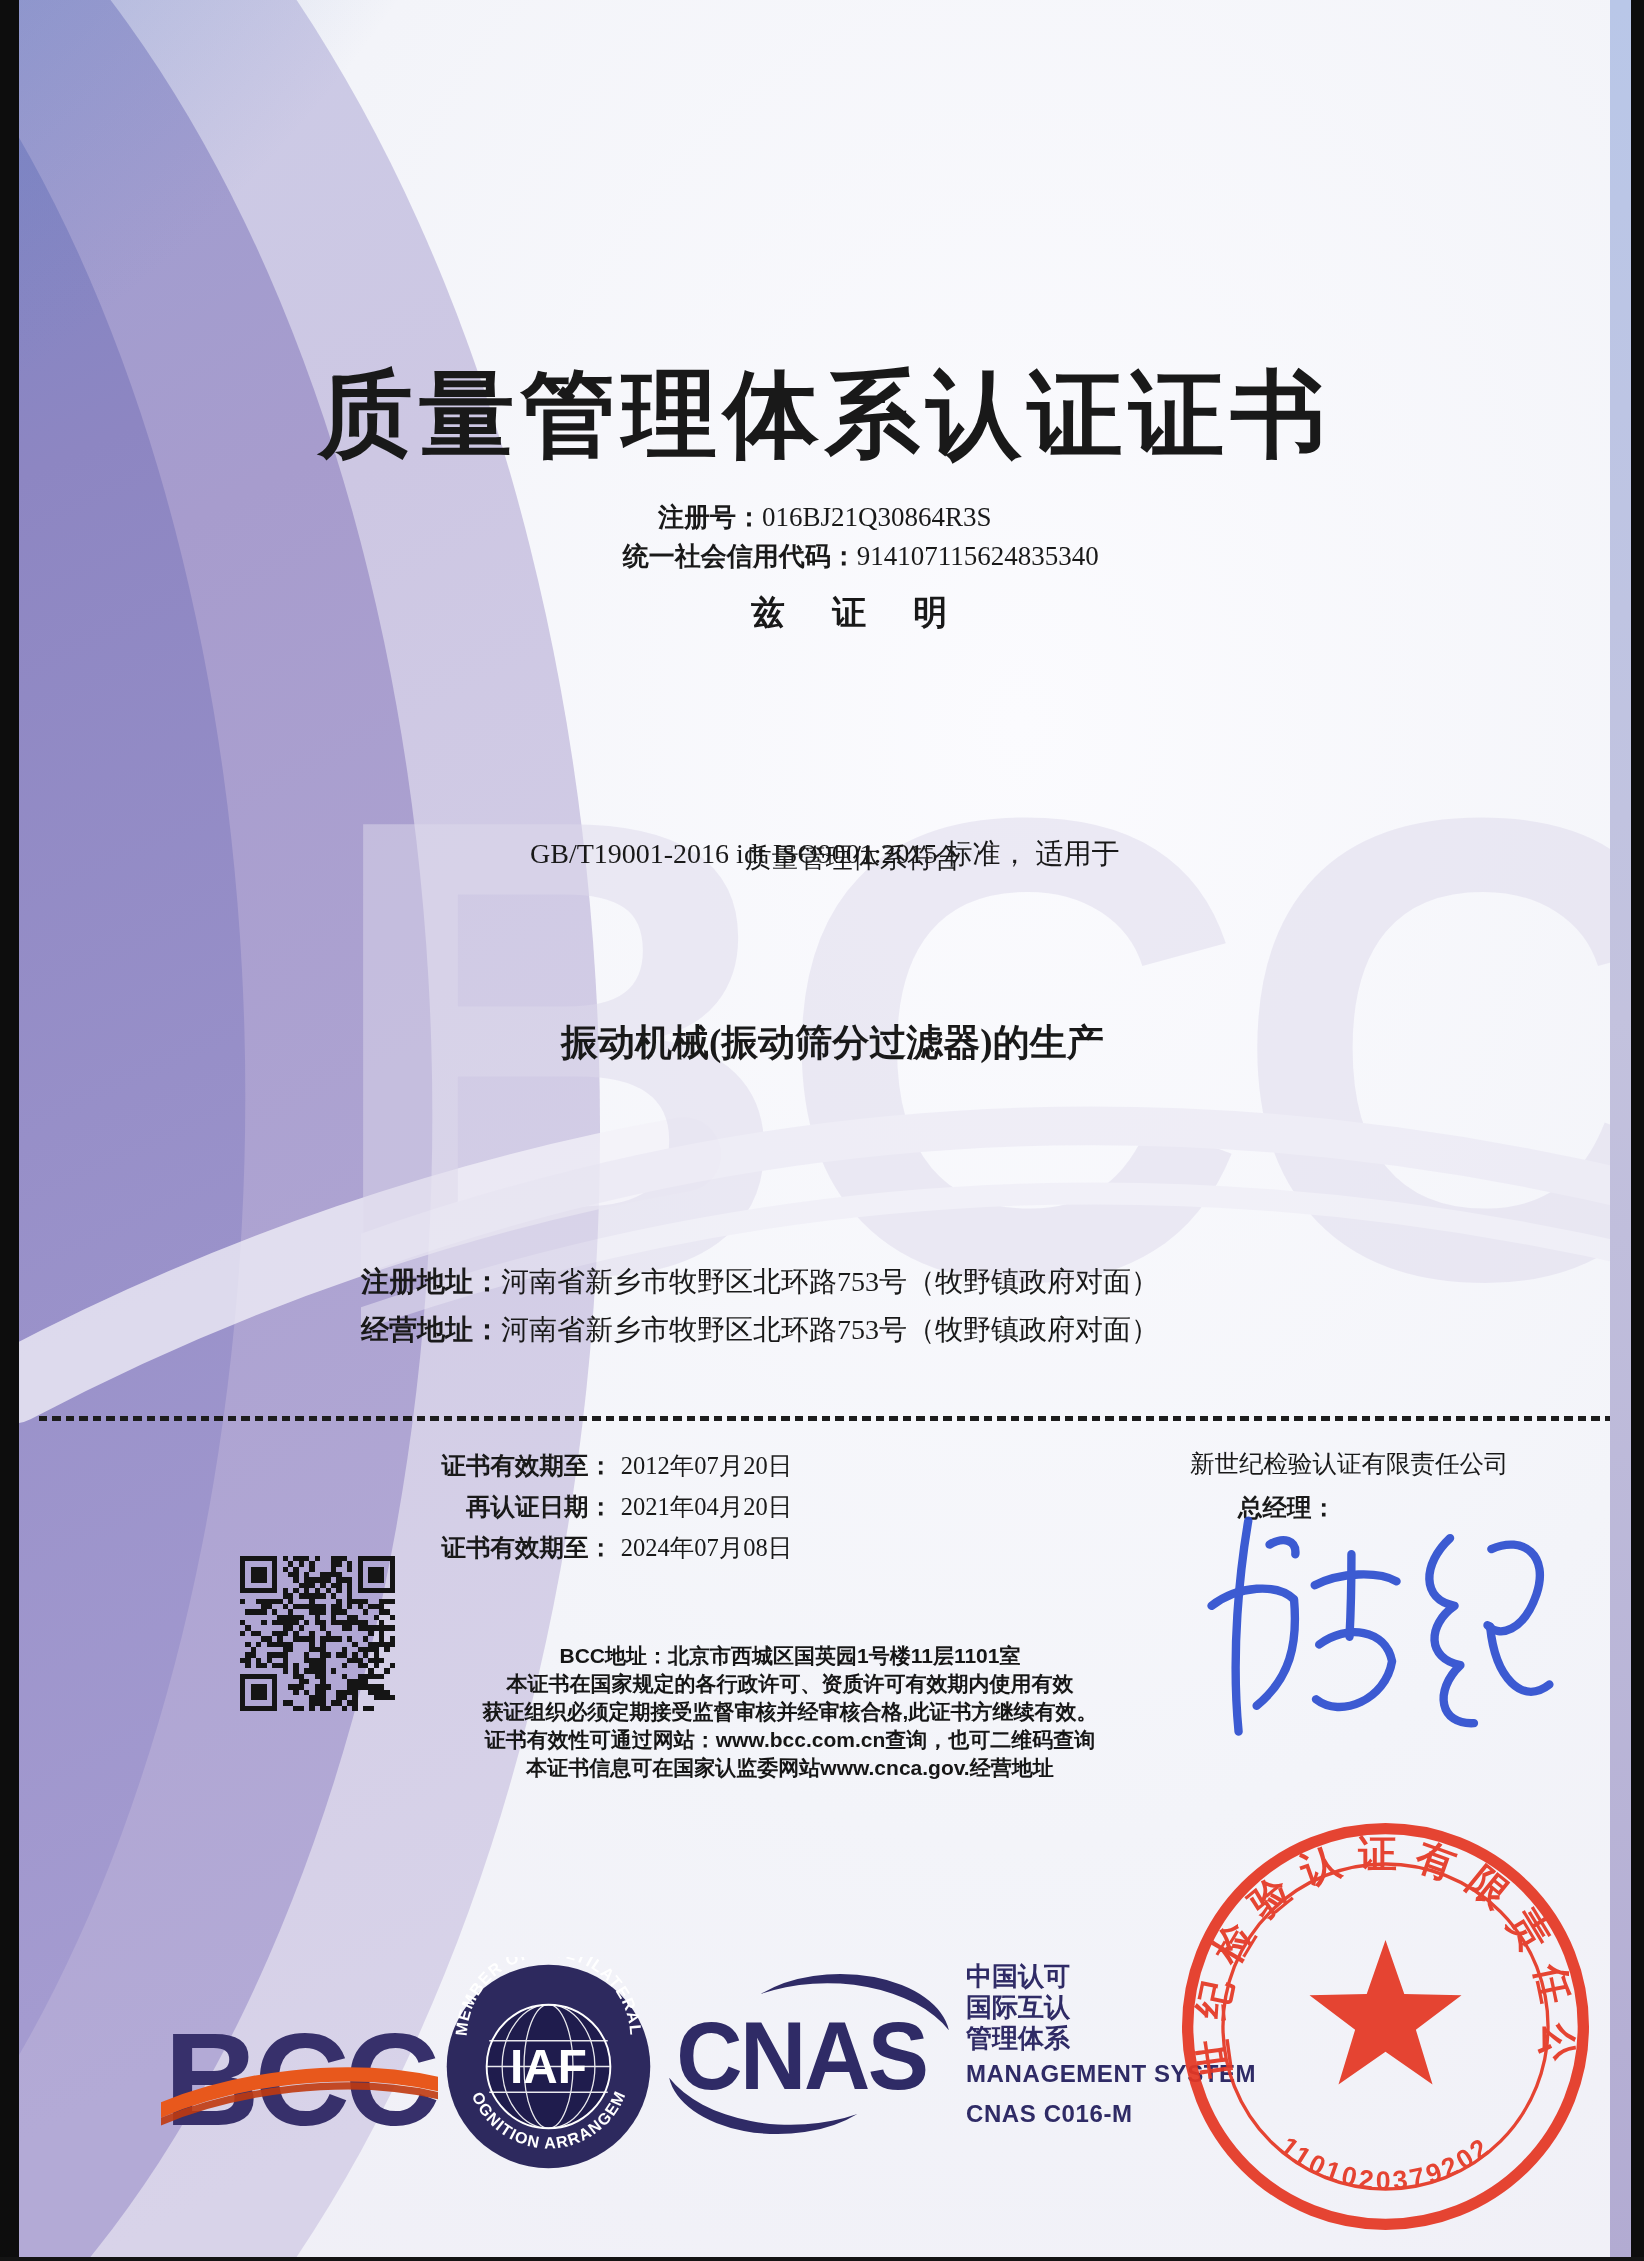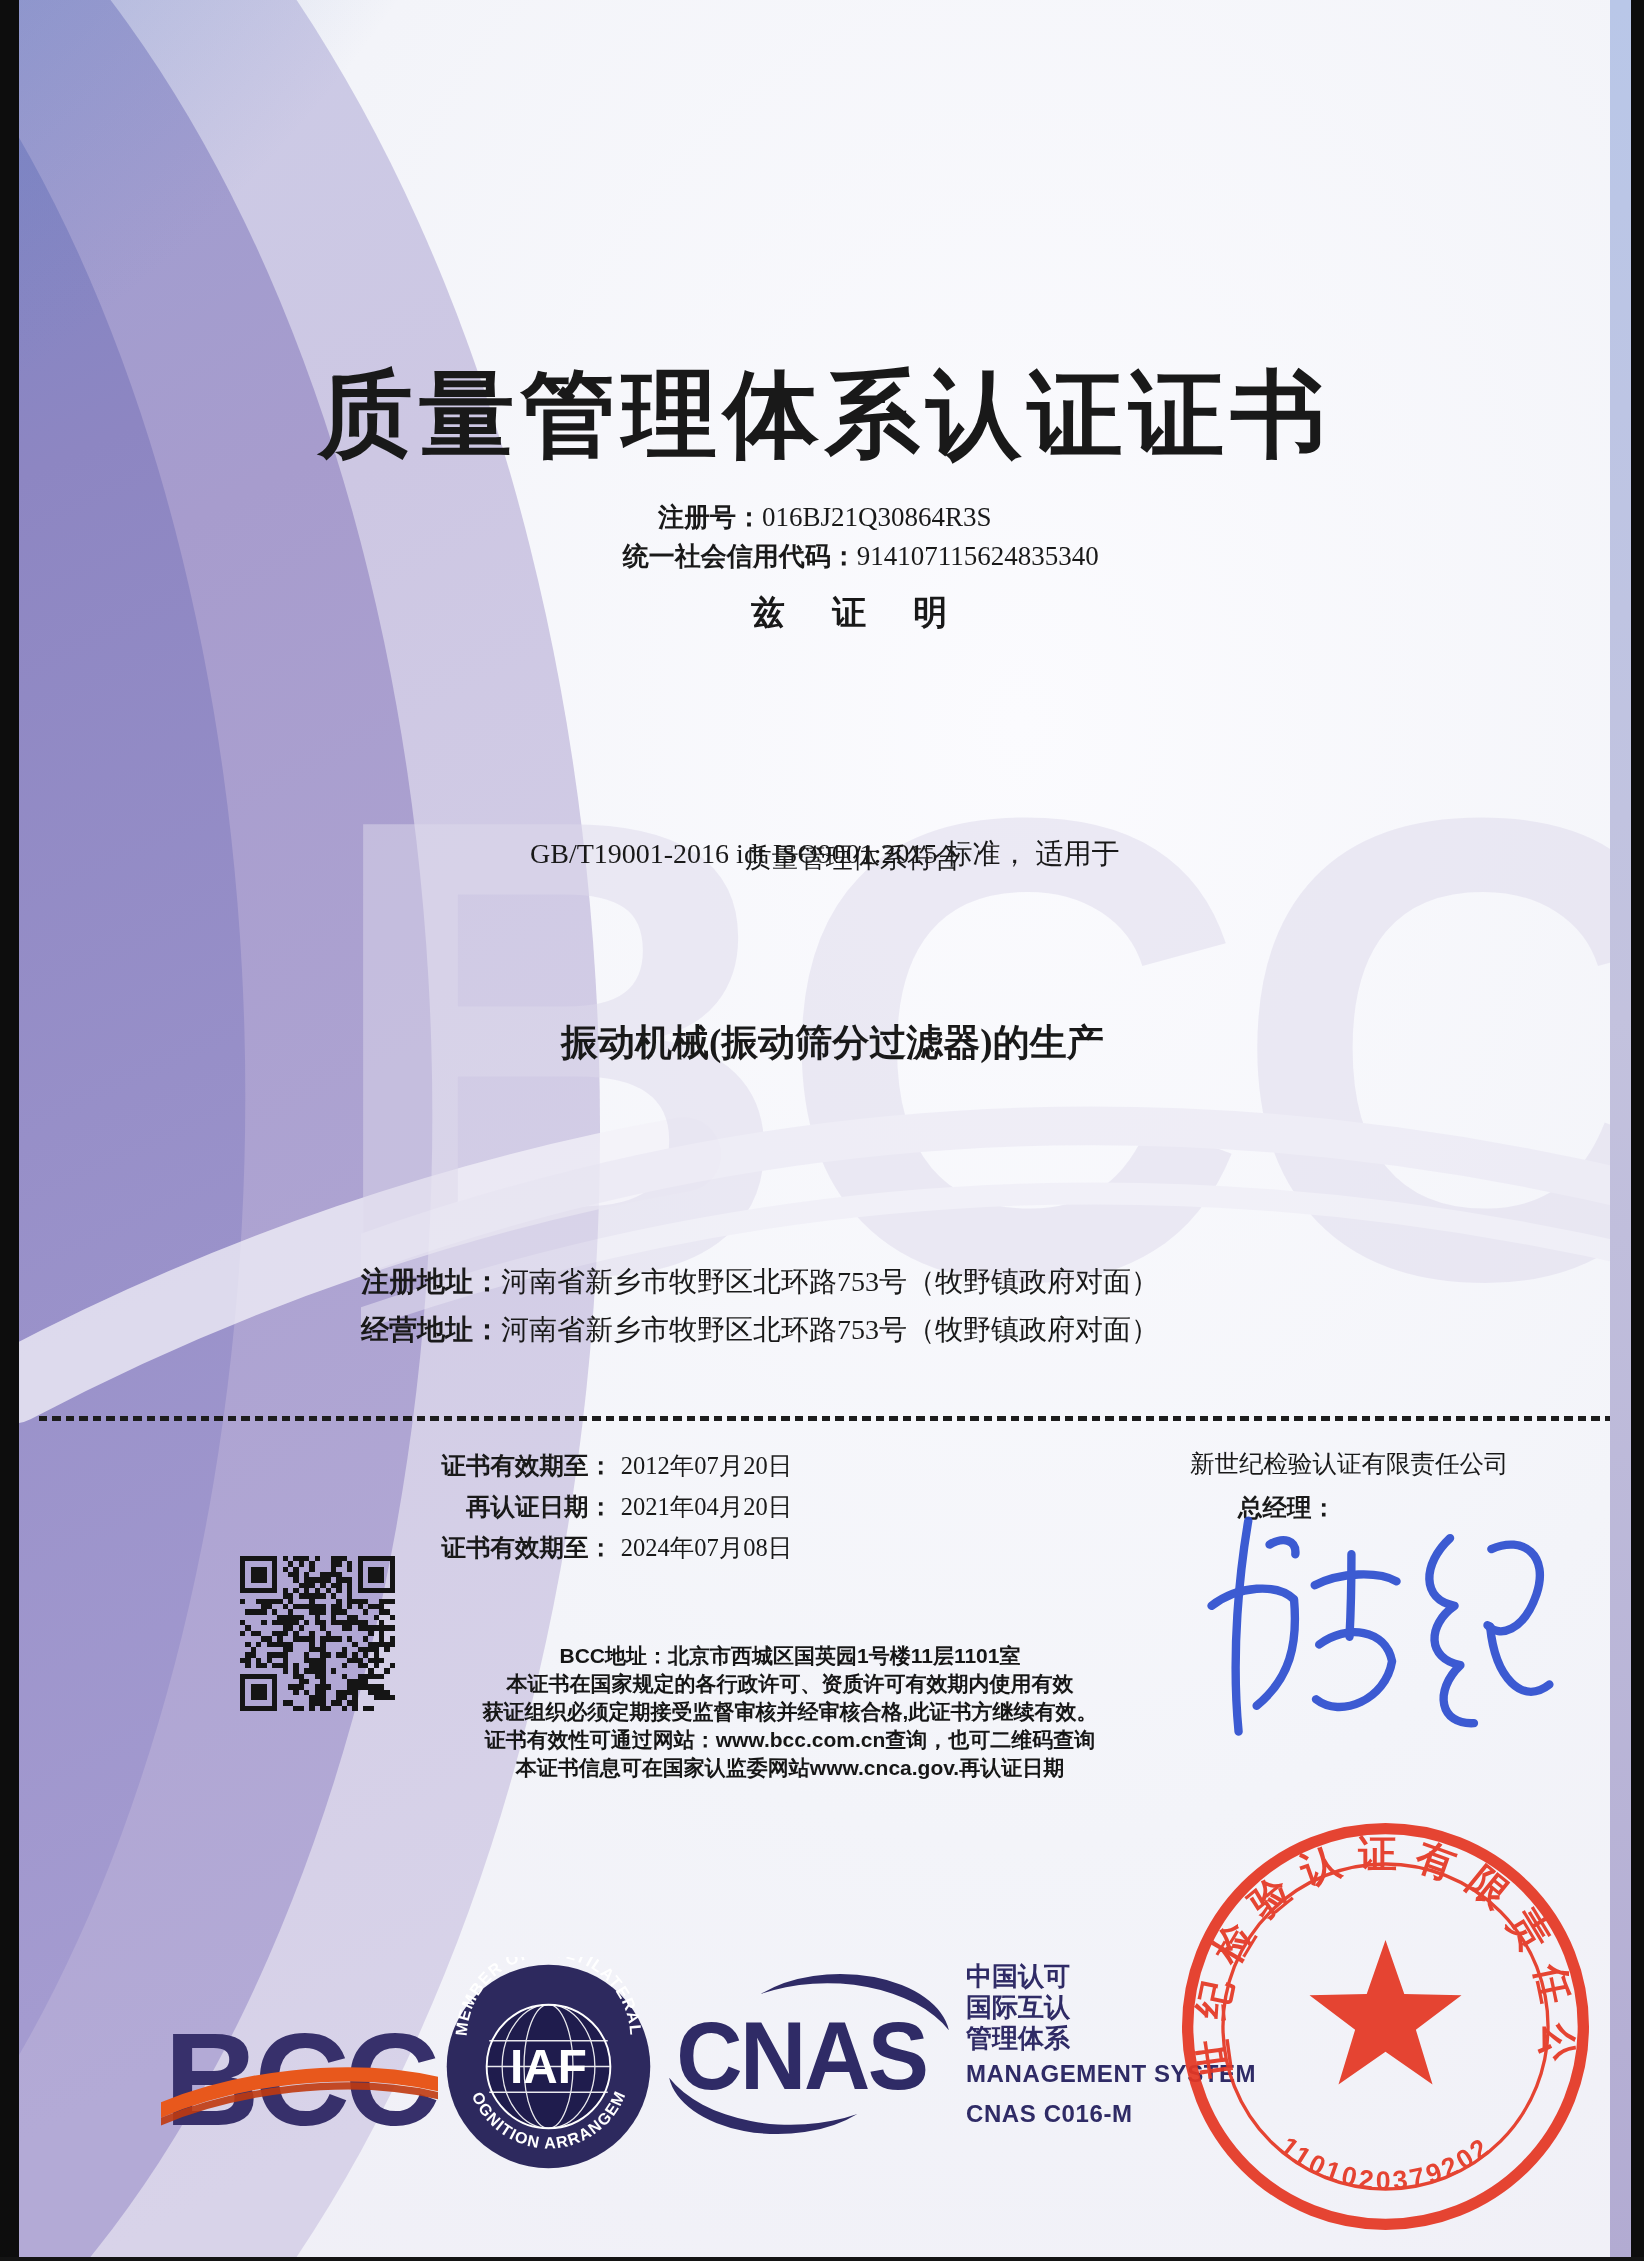--- a/index.html
+++ b/index.html
@@ -157,21 +157,21 @@
     <svg id="qr-svg" width="155" height="155" viewBox="0 0 29 29" shape-rendering="crispEdges">
         <path d="M0 0h1v1h-1zM1 0h1v1h-1zM2 0h1v1h-1zM3 0h1v1h-1zM4 0h1v1h-1zM5 0h1v1h-1zM6 0h1v1h-1zM8 0h1v1h-1zM10 0h1v1h-1zM11 0h1v1h-1zM12 0h1v1h-1zM14 0h1v1h-1zM17 0h1v1h-1zM18 0h1v1h-1zM19 0h1v1h-1zM22 0h1v1h-1zM23 0h1v1h-1zM24 0h1v1h-1zM25 0h1v1h-1zM26 0h1v1h-1zM27 0h1v1h-1zM28 0h1v1h-1zM0 1h1v1h-1zM6 1h1v1h-1zM9 1h1v1h-1zM11 1h1v1h-1zM13 1h1v1h-1zM17 1h1v1h-1zM18 1h1v1h-1zM20 1h1v1h-1zM22 1h1v1h-1zM28 1h1v1h-1zM0 2h1v1h-1zM2 2h1v1h-1zM3 2h1v1h-1zM4 2h1v1h-1zM6 2h1v1h-1zM8 2h1v1h-1zM10 2h1v1h-1zM13 2h1v1h-1zM17 2h1v1h-1zM20 2h1v1h-1zM22 2h1v1h-1zM24 2h1v1h-1zM25 2h1v1h-1zM26 2h1v1h-1zM28 2h1v1h-1zM0 3h1v1h-1zM2 3h1v1h-1zM3 3h1v1h-1zM4 3h1v1h-1zM6 3h1v1h-1zM9 3h1v1h-1zM10 3h1v1h-1zM12 3h1v1h-1zM15 3h1v1h-1zM16 3h1v1h-1zM17 3h1v1h-1zM18 3h1v1h-1zM22 3h1v1h-1zM24 3h1v1h-1zM25 3h1v1h-1zM26 3h1v1h-1zM28 3h1v1h-1zM0 4h1v1h-1zM2 4h1v1h-1zM3 4h1v1h-1zM4 4h1v1h-1zM6 4h1v1h-1zM10 4h1v1h-1zM12 4h1v1h-1zM13 4h1v1h-1zM14 4h1v1h-1zM15 4h1v1h-1zM16 4h1v1h-1zM18 4h1v1h-1zM19 4h1v1h-1zM20 4h1v1h-1zM22 4h1v1h-1zM24 4h1v1h-1zM25 4h1v1h-1zM26 4h1v1h-1zM28 4h1v1h-1zM0 5h1v1h-1zM6 5h1v1h-1zM11 5h1v1h-1zM12 5h1v1h-1zM13 5h1v1h-1zM15 5h1v1h-1zM17 5h1v1h-1zM18 5h1v1h-1zM20 5h1v1h-1zM22 5h1v1h-1zM28 5h1v1h-1zM0 6h1v1h-1zM1 6h1v1h-1zM2 6h1v1h-1zM3 6h1v1h-1zM4 6h1v1h-1zM5 6h1v1h-1zM6 6h1v1h-1zM8 6h1v1h-1zM10 6h1v1h-1zM12 6h1v1h-1zM14 6h1v1h-1zM16 6h1v1h-1zM18 6h1v1h-1zM20 6h1v1h-1zM22 6h1v1h-1zM23 6h1v1h-1zM24 6h1v1h-1zM25 6h1v1h-1zM26 6h1v1h-1zM27 6h1v1h-1zM28 6h1v1h-1zM8 7h1v1h-1zM9 7h1v1h-1zM11 7h1v1h-1zM12 7h1v1h-1zM13 7h1v1h-1zM14 7h1v1h-1zM15 7h1v1h-1zM17 7h1v1h-1zM20 7h1v1h-1zM0 8h1v1h-1zM3 8h1v1h-1zM4 8h1v1h-1zM5 8h1v1h-1zM6 8h1v1h-1zM7 8h1v1h-1zM9 8h1v1h-1zM13 8h1v1h-1zM18 8h1v1h-1zM20 8h1v1h-1zM21 8h1v1h-1zM22 8h1v1h-1zM23 8h1v1h-1zM26 8h1v1h-1zM27 8h1v1h-1zM28 8h1v1h-1zM4 9h1v1h-1zM5 9h1v1h-1zM8 9h1v1h-1zM10 9h1v1h-1zM11 9h1v1h-1zM12 9h1v1h-1zM13 9h1v1h-1zM14 9h1v1h-1zM15 9h1v1h-1zM17 9h1v1h-1zM18 9h1v1h-1zM20 9h1v1h-1zM22 9h1v1h-1zM24 9h1v1h-1zM25 9h1v1h-1zM26 9h1v1h-1zM1 10h1v1h-1zM2 10h1v1h-1zM3 10h1v1h-1zM4 10h1v1h-1zM6 10h1v1h-1zM9 10h1v1h-1zM13 10h1v1h-1zM14 10h1v1h-1zM15 10h1v1h-1zM17 10h1v1h-1zM18 10h1v1h-1zM19 10h1v1h-1zM23 10h1v1h-1zM26 10h1v1h-1zM27 10h1v1h-1zM7 11h1v1h-1zM8 11h1v1h-1zM9 11h1v1h-1zM10 11h1v1h-1zM11 11h1v1h-1zM14 11h1v1h-1zM17 11h1v1h-1zM20 11h1v1h-1zM21 11h1v1h-1zM25 11h1v1h-1zM28 11h1v1h-1zM0 12h1v1h-1zM4 12h1v1h-1zM6 12h1v1h-1zM7 12h1v1h-1zM8 12h1v1h-1zM9 12h1v1h-1zM10 12h1v1h-1zM12 12h1v1h-1zM14 12h1v1h-1zM15 12h1v1h-1zM17 12h1v1h-1zM18 12h1v1h-1zM19 12h1v1h-1zM20 12h1v1h-1zM21 12h1v1h-1zM22 12h1v1h-1zM23 12h1v1h-1zM26 12h1v1h-1zM1 13h1v1h-1zM8 13h1v1h-1zM9 13h1v1h-1zM11 13h1v1h-1zM15 13h1v1h-1zM19 13h1v1h-1zM20 13h1v1h-1zM22 13h1v1h-1zM23 13h1v1h-1zM24 13h1v1h-1zM25 13h1v1h-1zM26 13h1v1h-1zM27 13h1v1h-1zM28 13h1v1h-1zM0 14h1v1h-1zM2 14h1v1h-1zM3 14h1v1h-1zM6 14h1v1h-1zM7 14h1v1h-1zM8 14h1v1h-1zM10 14h1v1h-1zM13 14h1v1h-1zM16 14h1v1h-1zM24 14h1v1h-1zM26 14h1v1h-1zM4 15h1v1h-1zM5 15h1v1h-1zM7 15h1v1h-1zM10 15h1v1h-1zM11 15h1v1h-1zM12 15h1v1h-1zM13 15h1v1h-1zM15 15h1v1h-1zM16 15h1v1h-1zM17 15h1v1h-1zM18 15h1v1h-1zM20 15h1v1h-1zM23 15h1v1h-1zM26 15h1v1h-1zM28 15h1v1h-1zM1 16h1v1h-1zM3 16h1v1h-1zM5 16h1v1h-1zM6 16h1v1h-1zM7 16h1v1h-1zM8 16h1v1h-1zM9 16h1v1h-1zM13 16h1v1h-1zM15 16h1v1h-1zM21 16h1v1h-1zM24 16h1v1h-1zM25 16h1v1h-1zM26 16h1v1h-1zM27 16h1v1h-1zM28 16h1v1h-1zM2 17h1v1h-1zM8 17h1v1h-1zM9 17h1v1h-1zM13 17h1v1h-1zM14 17h1v1h-1zM15 17h1v1h-1zM19 17h1v1h-1zM22 17h1v1h-1zM23 17h1v1h-1zM24 17h1v1h-1zM25 17h1v1h-1zM27 17h1v1h-1zM1 18h1v1h-1zM2 18h1v1h-1zM5 18h1v1h-1zM6 18h1v1h-1zM7 18h1v1h-1zM8 18h1v1h-1zM12 18h1v1h-1zM15 18h1v1h-1zM16 18h1v1h-1zM18 18h1v1h-1zM19 18h1v1h-1zM21 18h1v1h-1zM23 18h1v1h-1zM25 18h1v1h-1zM0 19h1v1h-1zM1 19h1v1h-1zM3 19h1v1h-1zM5 19h1v1h-1zM8 19h1v1h-1zM12 19h1v1h-1zM13 19h1v1h-1zM14 19h1v1h-1zM15 19h1v1h-1zM20 19h1v1h-1zM21 19h1v1h-1zM22 19h1v1h-1zM24 19h1v1h-1zM25 19h1v1h-1zM26 19h1v1h-1zM1 20h1v1h-1zM3 20h1v1h-1zM4 20h1v1h-1zM6 20h1v1h-1zM7 20h1v1h-1zM8 20h1v1h-1zM10 20h1v1h-1zM13 20h1v1h-1zM14 20h1v1h-1zM15 20h1v1h-1zM19 20h1v1h-1zM22 20h1v1h-1zM23 20h1v1h-1zM25 20h1v1h-1zM28 20h1v1h-1zM8 21h1v1h-1zM10 21h1v1h-1zM12 21h1v1h-1zM13 21h1v1h-1zM14 21h1v1h-1zM15 21h1v1h-1zM17 21h1v1h-1zM24 21h1v1h-1zM27 21h1v1h-1zM0 22h1v1h-1zM1 22h1v1h-1zM2 22h1v1h-1zM3 22h1v1h-1zM4 22h1v1h-1zM5 22h1v1h-1zM6 22h1v1h-1zM10 22h1v1h-1zM11 22h1v1h-1zM14 22h1v1h-1zM15 22h1v1h-1zM19 22h1v1h-1zM22 22h1v1h-1zM23 22h1v1h-1zM24 22h1v1h-1zM25 22h1v1h-1zM26 22h1v1h-1zM0 23h1v1h-1zM6 23h1v1h-1zM11 23h1v1h-1zM12 23h1v1h-1zM15 23h1v1h-1zM20 23h1v1h-1zM21 23h1v1h-1zM22 23h1v1h-1zM23 23h1v1h-1zM0 24h1v1h-1zM2 24h1v1h-1zM3 24h1v1h-1zM4 24h1v1h-1zM6 24h1v1h-1zM9 24h1v1h-1zM10 24h1v1h-1zM11 24h1v1h-1zM14 24h1v1h-1zM15 24h1v1h-1zM16 24h1v1h-1zM20 24h1v1h-1zM21 24h1v1h-1zM22 24h1v1h-1zM23 24h1v1h-1zM24 24h1v1h-1zM25 24h1v1h-1zM26 24h1v1h-1zM0 25h1v1h-1zM2 25h1v1h-1zM3 25h1v1h-1zM4 25h1v1h-1zM6 25h1v1h-1zM10 25h1v1h-1zM12 25h1v1h-1zM14 25h1v1h-1zM15 25h1v1h-1zM18 25h1v1h-1zM19 25h1v1h-1zM20 25h1v1h-1zM21 25h1v1h-1zM24 25h1v1h-1zM25 25h1v1h-1zM26 25h1v1h-1zM27 25h1v1h-1zM0 26h1v1h-1zM2 26h1v1h-1zM3 26h1v1h-1zM4 26h1v1h-1zM6 26h1v1h-1zM13 26h1v1h-1zM14 26h1v1h-1zM15 26h1v1h-1zM18 26h1v1h-1zM19 26h1v1h-1zM21 26h1v1h-1zM25 26h1v1h-1zM26 26h1v1h-1zM27 26h1v1h-1zM28 26h1v1h-1zM0 27h1v1h-1zM6 27h1v1h-1zM8 27h1v1h-1zM9 27h1v1h-1zM13 27h1v1h-1zM14 27h1v1h-1zM15 27h1v1h-1zM17 27h1v1h-1zM18 27h1v1h-1zM20 27h1v1h-1zM21 27h1v1h-1zM0 28h1v1h-1zM1 28h1v1h-1zM2 28h1v1h-1zM3 28h1v1h-1zM4 28h1v1h-1zM5 28h1v1h-1zM6 28h1v1h-1zM10 28h1v1h-1zM11 28h1v1h-1zM13 28h1v1h-1zM15 28h1v1h-1zM16 28h1v1h-1zM19 28h1v1h-1zM21 28h1v1h-1zM23 28h1v1h-1zM24 28h1v1h-1z" fill="#151515"></path>
       </svg>
   </div>
 
   <div class="abs fineprint" style="top:1642px;text-align:center;">
     <div class="fineline">BCC地址：北京市西城区国英园1号楼11层1101室</div>
     <div class="fineline">本证书在国家规定的各行政许可、资质许可有效期内使用有效</div>
     <div class="fineline">获证组织必须定期接受监督审核并经审核合格,此证书方继续有效。</div>
     <div class="fineline">证书有效性可通过网站：www.bcc.com.cn查询，也可二维码查询</div>
-    <div class="fineline">本证书信息可在国家认监委网站www.cnca.gov.再认证日期</div>
+    <div class="fineline">本证书信息可在国家认监委网站www.cnca.gov.经营地址</div>
   </div>
 
   <svg class="abs" style="left:161px;top:2009px;z-index:11;" width="277" height="142" viewBox="0 0 430 220">
     <text x="5" y="180" font-family="Liberation Sans, DejaVu Sans, sans-serif" font-size="205" font-weight="800" fill="#37306b" letter-spacing="-8">BCC</text>
     <path d="M-8 160 C 110 108 290 82 438 118" stroke="#e8581c" stroke-width="22" fill="none"></path>
     <path d="M-8 178 C 110 126 290 100 438 136" stroke="#c03a10" stroke-width="11" fill="none" opacity="0.9"></path>
   </svg>
 
   <svg class="abs" style="left:439px;top:1957px;z-index:11;" width="219" height="219" viewBox="0 0 340 340">
     <defs>

